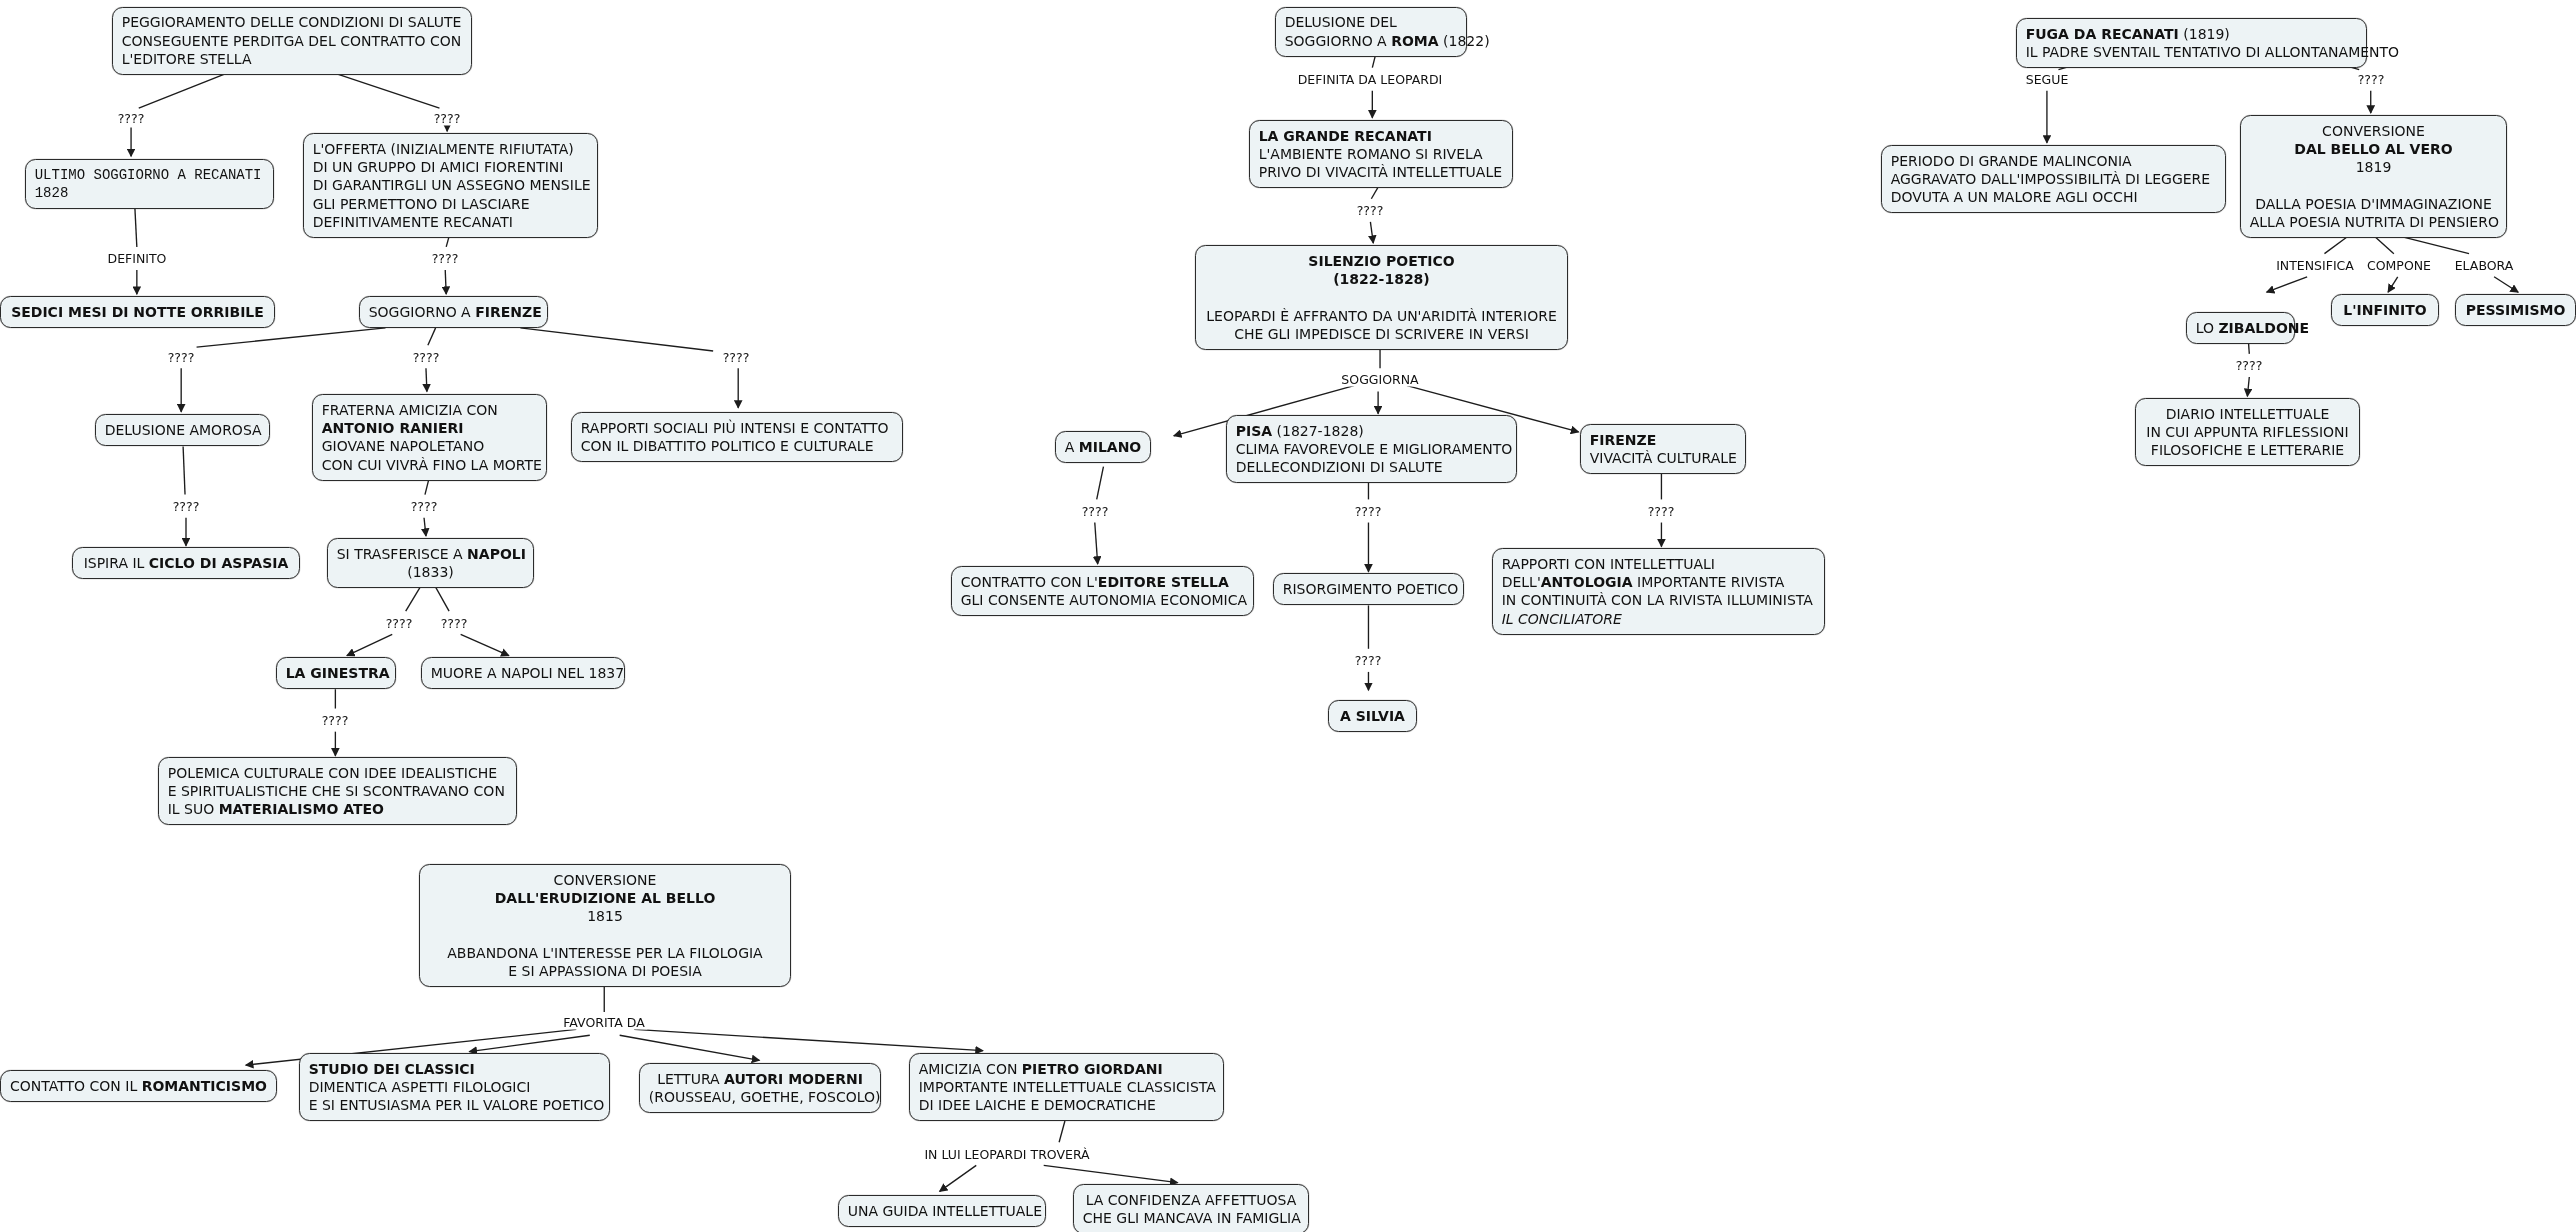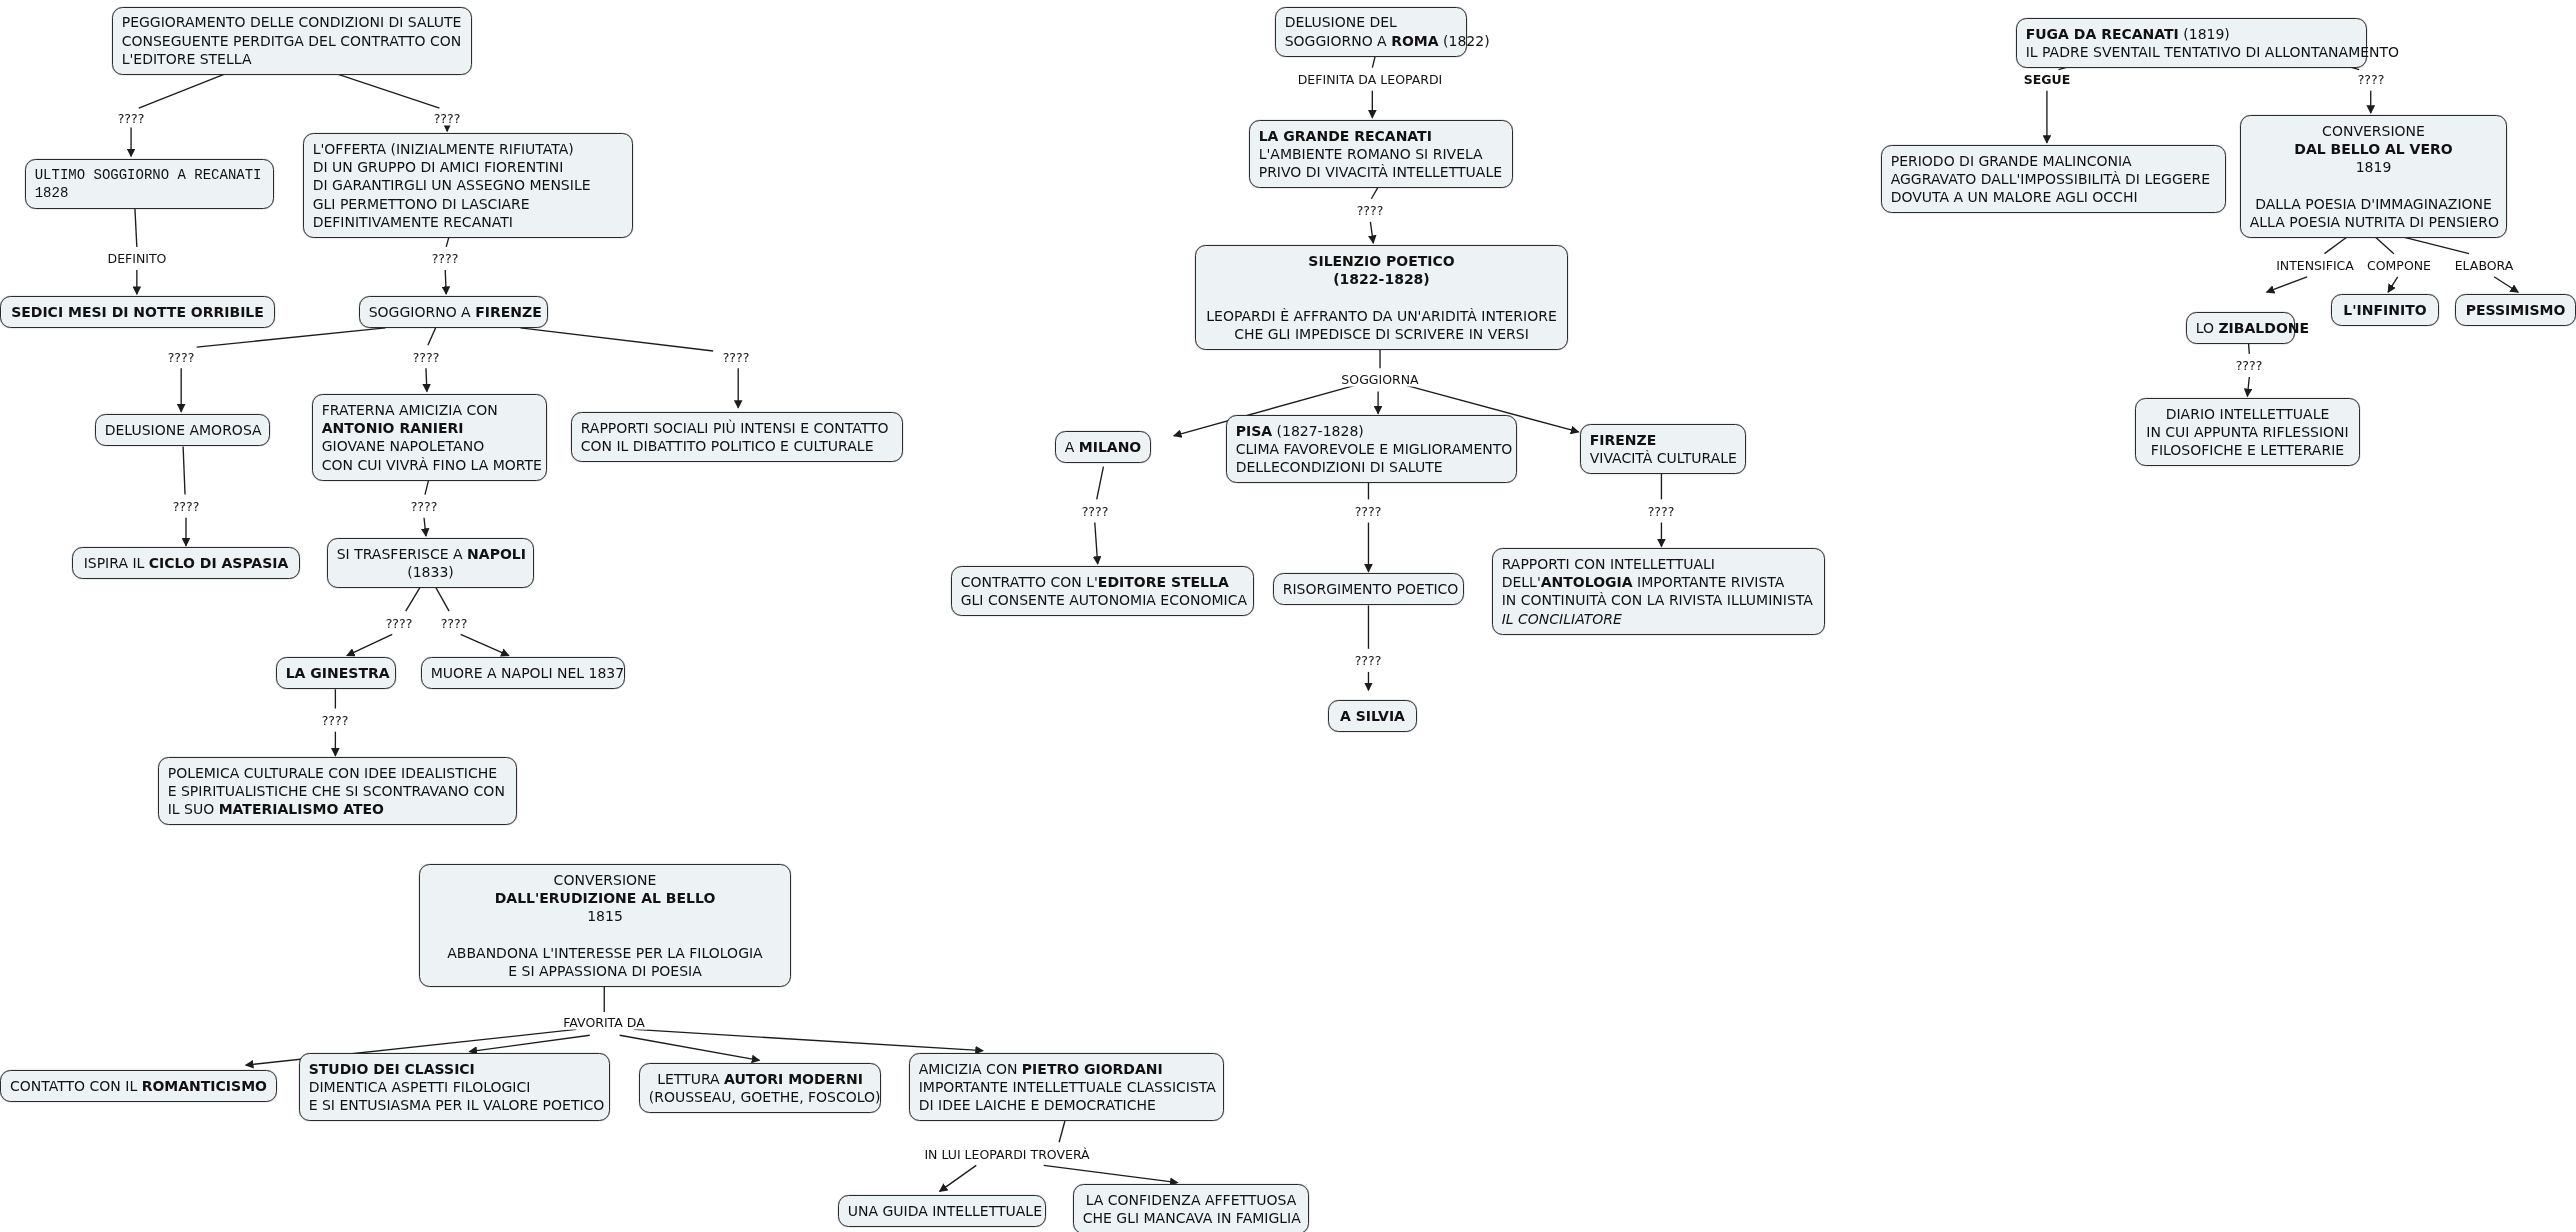--- a/index.html
+++ b/index.html
@@ -115,21 +115,21 @@
   <div id="nodes-layer">
       <div class="node left" style="left: 112px; top: 6.7px; width: 360px;">
         <div class="ln"><span>PEGGIORAMENTO DELLE CONDIZIONI DI SALUTE</span></div>
         <div class="ln"><span>CONSEGUENTE PERDITGA DEL CONTRATTO CON</span></div>
         <div class="ln"><span>L'EDITORE STELLA</span></div>
       </div>
       <div class="node left" style="left: 25px; top: 159px; width: 249px; font-family: Liberation Mono, monospace;">
         <div class="ln"><span>ULTIMO SOGGIORNO A RECANATI</span></div>
         <div class="ln"><span>1828</span></div>
       </div>
-      <div class="node left" style="left: 303px; top: 133px; width: 330px;">
+      <div class="node left" style="left: 303px; top: 133px; width: 295px;">
         <div class="ln"><span>L'OFFERTA (INIZIALMENTE RIFIUTATA)</span></div>
         <div class="ln"><span>DI UN GRUPPO DI AMICI FIORENTINI</span></div>
         <div class="ln"><span>DI GARANTIRGLI UN ASSEGNO MENSILE</span></div>
         <div class="ln"><span>GLI PERMETTONO DI LASCIARE</span></div>
         <div class="ln"><span>DEFINITIVAMENTE RECANATI</span></div>
       </div>
       <div class="node center" style="left: 0px; top: 296px; width: 275px;">
         <div class="ln"><b>SEDICI MESI DI NOTTE ORRIBILE</b></div>
       </div>
       <div class="node center" style="left: 359px; top: 296px; width: 189px;">
@@ -289,21 +289,21 @@
       <div class="edge-label" style="left: 335px; top: 720px;">????</div>
       <div class="edge-label" style="left: 604px; top: 1022px;">FAVORITA DA</div>
       <div class="edge-label" style="left: 1007px; top: 1154px;">IN LUI LEOPARDI TROVERÀ</div>
       <div class="edge-label" style="left: 1370px; top: 79px;">DEFINITA DA LEOPARDI</div>
       <div class="edge-label" style="left: 1370px; top: 210px;">????</div>
       <div class="edge-label" style="left: 1380px; top: 379px;">SOGGIORNA</div>
       <div class="edge-label" style="left: 1095px; top: 511px;">????</div>
       <div class="edge-label" style="left: 1368px; top: 511px;">????</div>
       <div class="edge-label" style="left: 1661px; top: 511px;">????</div>
       <div class="edge-label" style="left: 1368px; top: 660px;">????</div>
-      <div class="edge-label" style="left: 2047px; top: 79px; font-weight: bold;">SEGUE</div>
+      <div class="edge-label" style="left: 2047px; top: 79px;">SEGUE</div>
       <div class="edge-label" style="left: 2371px; top: 79px;">????</div>
       <div class="edge-label" style="left: 2315px; top: 265px;">INTENSIFICA</div>
       <div class="edge-label" style="left: 2399px; top: 265px;">COMPONE</div>
       <div class="edge-label" style="left: 2484px; top: 265px;">ELABORA</div>
       <div class="edge-label" style="left: 2249px; top: 365px;">????</div>
     </div>
 </div>
 
 
 </body></html>

